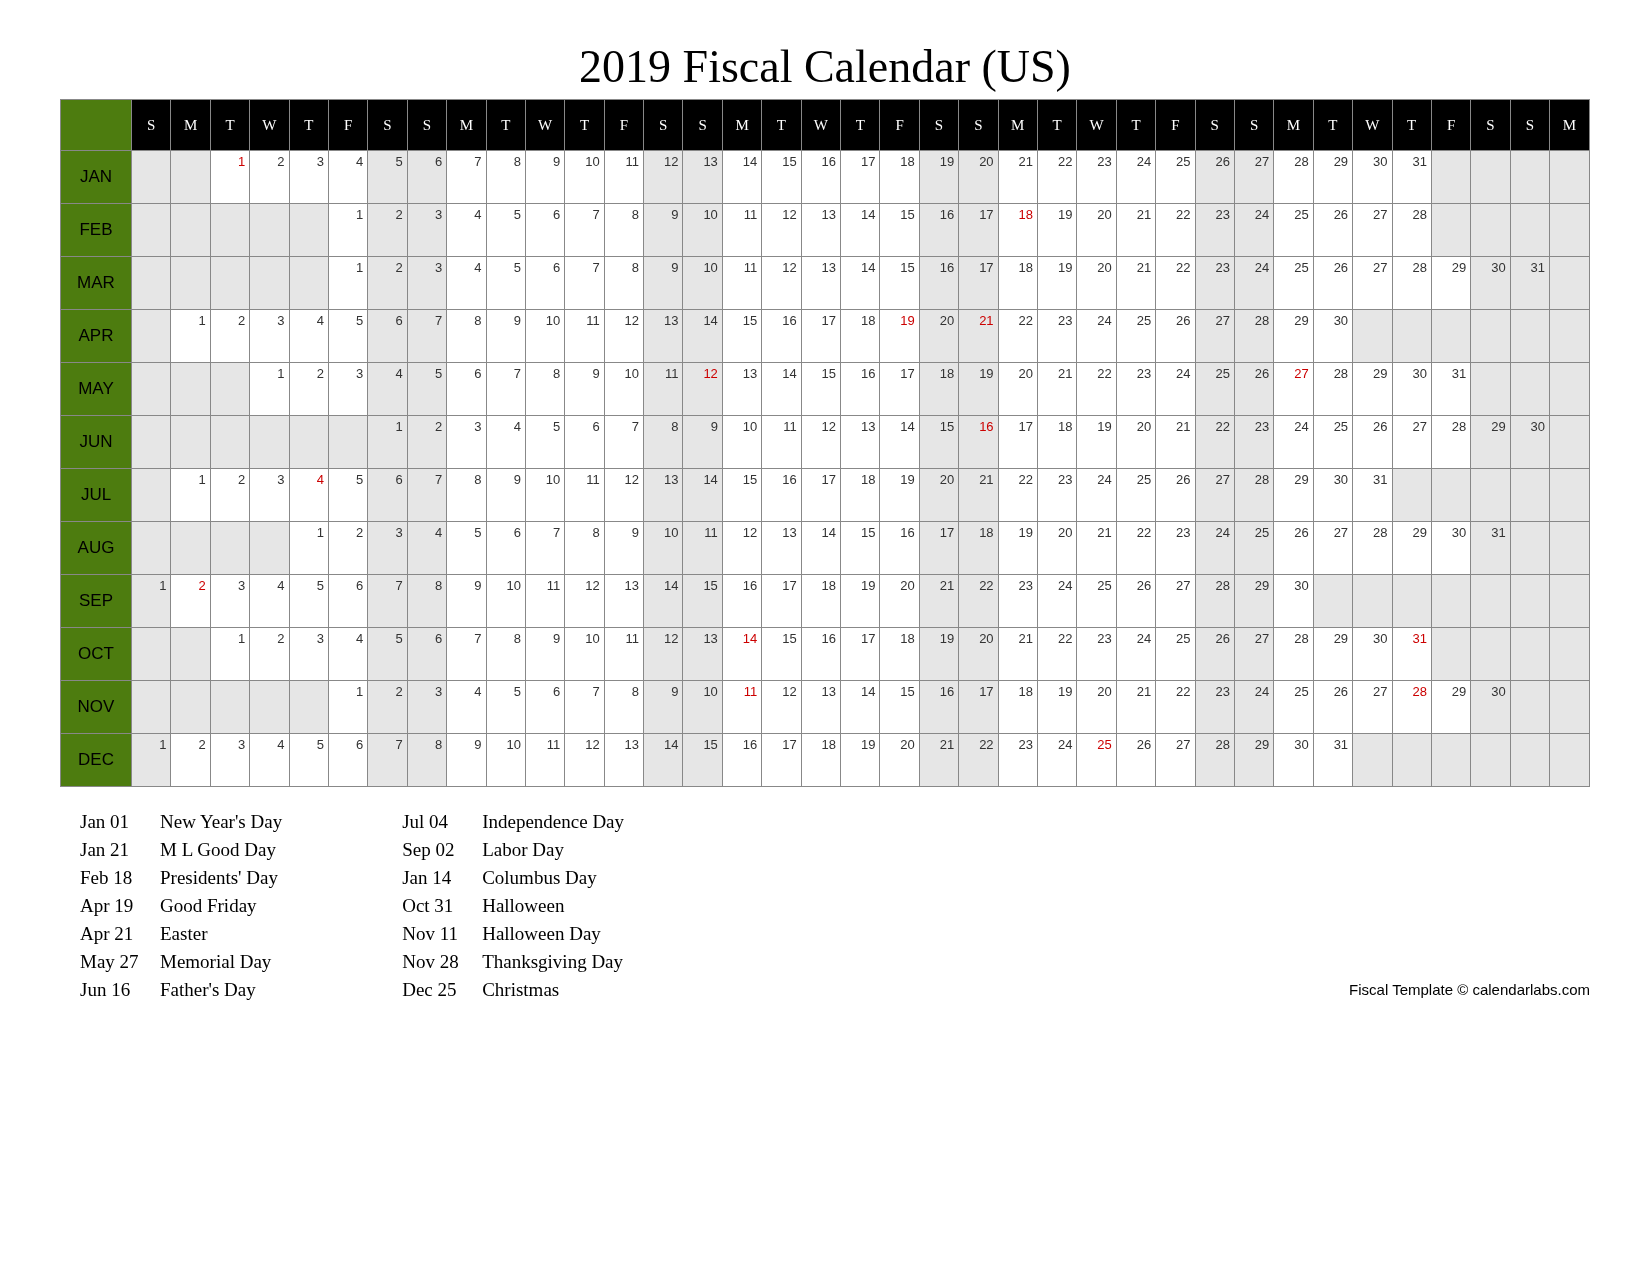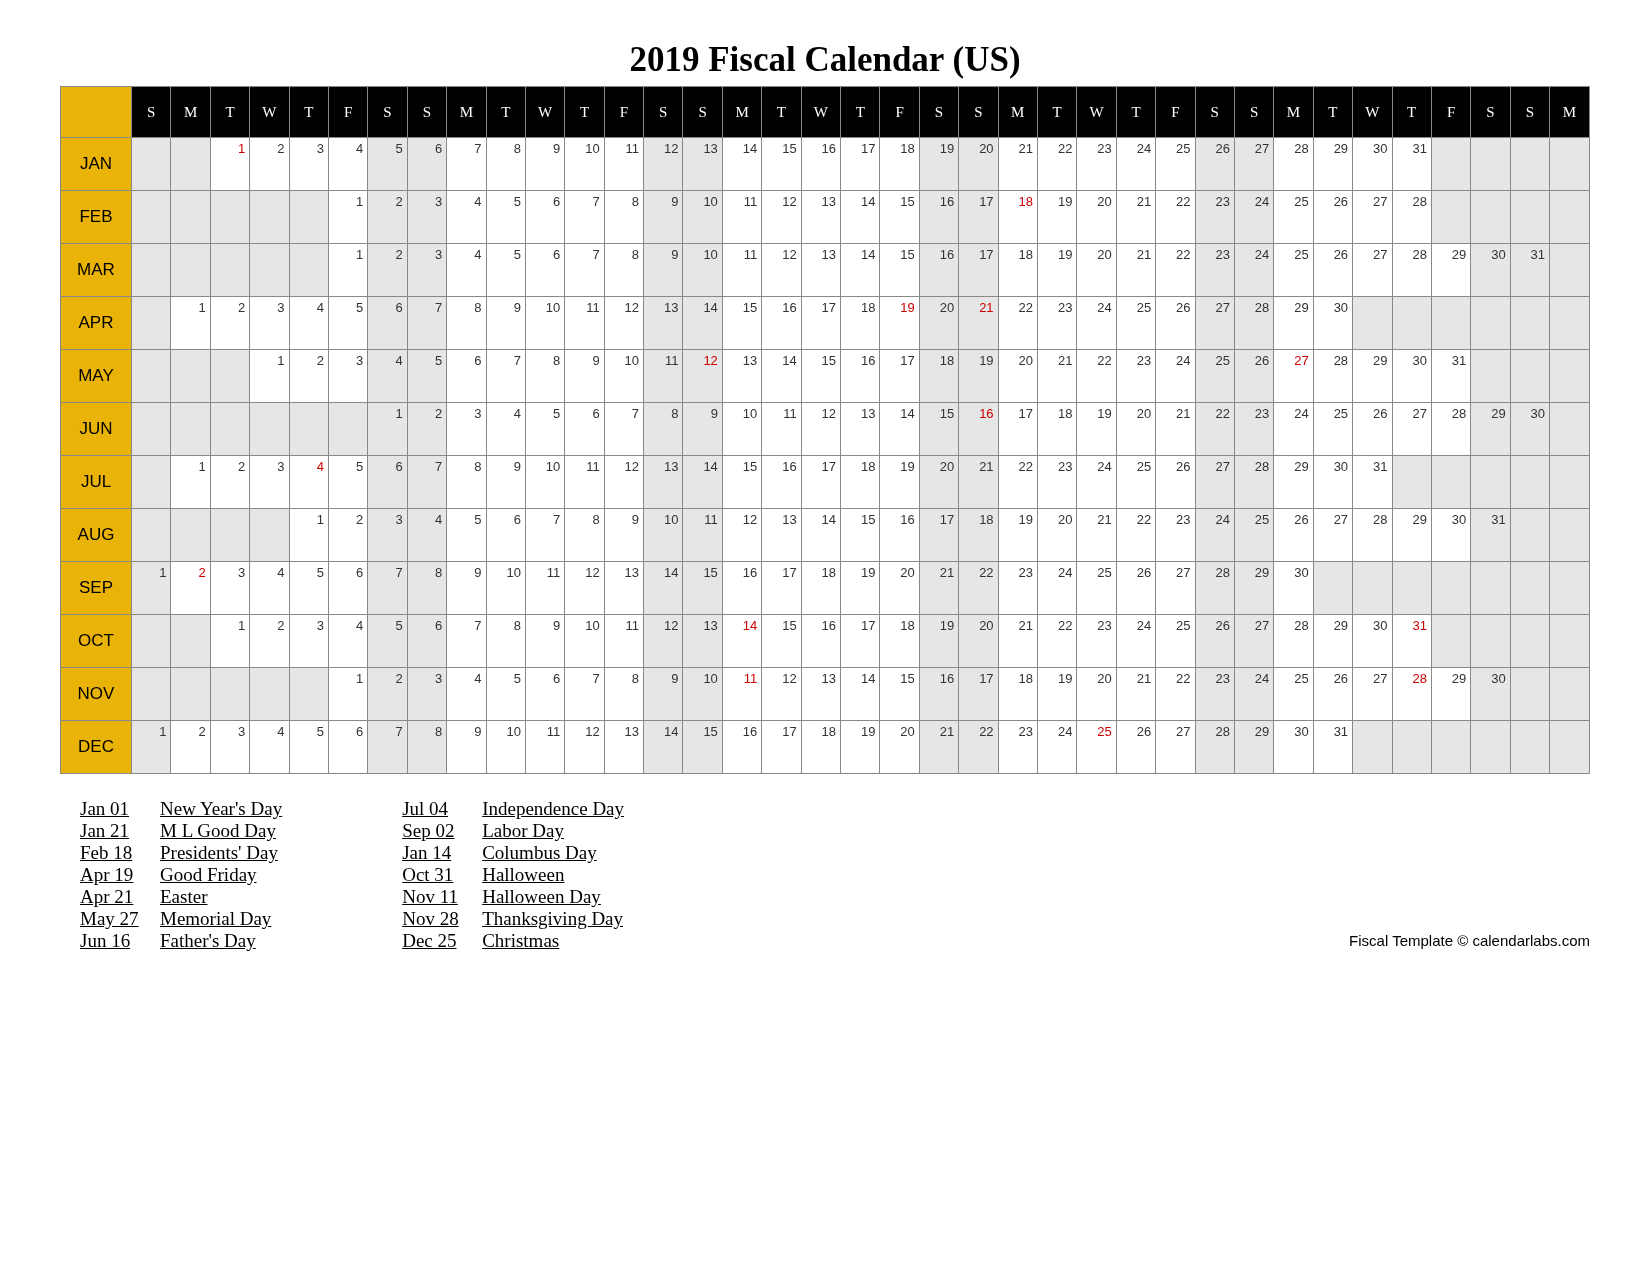--- a/index.html
+++ b/index.html
@@ -6,40 +6,40 @@
     margin:0;
     padding:30px 60px 30px 60px;
     font-family:Georgia,"Times New Roman",serif;
     background:#fff;
     color:#000;
     width:1650px;
     box-sizing:border-box;
   }
   h1{
     text-align:center;
-    font-size:35px;
+    font-size:46px;
     margin:10px 0 6px 0;
-    font-weight:bold;
+    font-weight:normal;
   }
   table.cal{
     border-collapse:collapse;
     width:100%;
     table-layout:fixed;
   }
   table.cal th, table.cal td{
     border:1px solid #888;
     font-size:14px;
     padding:0;
   }
   table.cal th.mon{
     width:70px;
     font-size:17px;
     font-family:Arial,Helvetica,sans-serif;
     font-weight:normal;
-    background:#eab308;
+    background:#4d7c0f;
     border:1px solid #888;
     height:50px;
   }
   table.cal th.dow{
     background:#000;
     color:#fff;
     font-family:Georgia,serif;
     font-weight:normal;
     height:20px;
     font-size:15px;
@@ -68,22 +68,21 @@
   .holidays{
     display:flex;
     gap:120px;
     margin:24px 0 0 20px;
     font-family:Georgia,serif;
     font-size:19px;
   }
   .holidays .col{
     display:grid;
     grid-template-columns:80px auto;
-    row-gap:0;
-    text-decoration:underline;
+    row-gap:6px;
   }
   .footer{
     text-align:right;
     font-family:Arial,Helvetica,sans-serif;
     font-size:15px;
     color:#000000;
     margin-top:-20px;
   }
 </style>
 </head>

